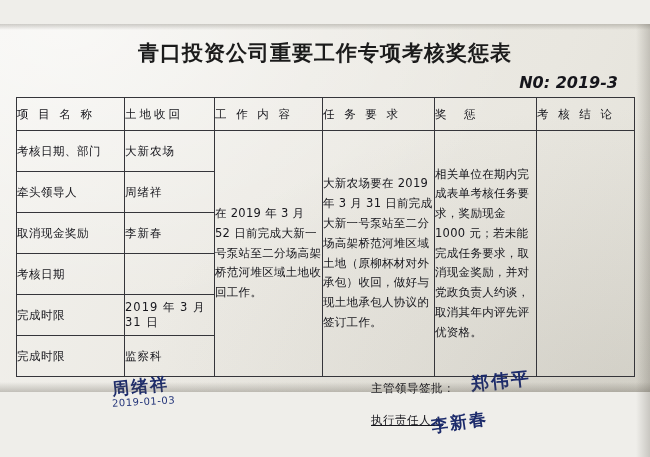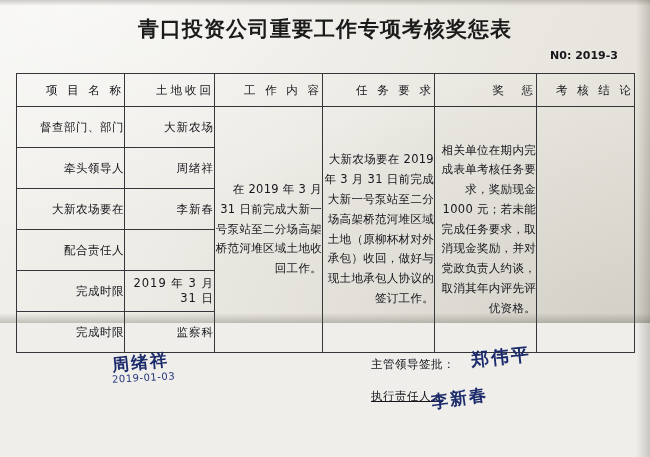--- a/index.html
+++ b/index.html
@@ -9,23 +9,24 @@
   body {
     width: 650px;
     height: 457px;
     overflow: hidden;
     background: #efeeea;
     font-family: "DejaVu Sans", sans-serif;
   }
   .page {
     position: relative;
     width: 650px;
-    height: 323px;
+    height: 368px;
     background: linear-gradient(115deg, #f3f2ee 0%, #eceae4 40%, #e9e7e0 70%, #e3e1d9 100%);
     box-sizing: border-box;
+    margin-top: 24px;
   }
   
   .page::before {
     content: "";
     position: absolute;
     left: 0; top: 0; right: 0; bottom: 0;
     background:
       radial-gradient(ellipse at 10% 0%, rgba(255,255,255,0.55), rgba(255,255,255,0) 55%),
       radial-gradient(ellipse at 95% 100%, rgba(120,115,100,0.16), rgba(0,0,0,0) 55%);
     pointer-events: none;
@@ -63,38 +64,39 @@
     top: 0;
     font-size: 13px;
     font-weight: bold;
     color: #16161c;
     letter-spacing: 0.5px;
   }
   .no {
     position: absolute;
     right: 24px;
     top: 0;
-    font-size: 11px;
-    font-weight: bold;
-    color: #16161c;
+    font-size: 16px;
+    font-weight: bold;
+    color: #16161c;
+    font-style: italic;
   }
   table.main {
     position: absolute;
     top: 68px;
     left: 8px;
     width: 618px;
     border-collapse: collapse;
     table-layout: fixed;
     background: transparent;
   }
   table.main td, table.main th {
     border: 1px solid #35353a;
     padding: 0;
     vertical-align: middle;
-    text-align: right;
+    text-align: left;
     font-size: 11.5px;
     color: #16161c;
     font-weight: normal;
   }
   .hdr td {
     height: 32px;
     font-size: 12.5px;
     letter-spacing: 3px;
     font-weight: normal;
   }
@@ -231,37 +233,37 @@
         <tr class="hdr">
           <td>项 目 名 称</td>
           <td>土地收回</td>
           <td>工 作 内 容</td>
           <td>任 务 要 求</td>
           <td>奖　惩</td>
           <td>考 核 结 论</td>
         </tr>
 
         <tr>
-          <td class="lbl">督查部门、部门</td>
+          <td class="lbl">考核日期、部门</td>
           <td class="val">大新农场</td>
-          <td class="vcell" rowspan="6">在 2019 年 3 月 31 日前完成大新一号泵站至二分场高架桥范河堆区域土地收回工作。</td>
+          <td class="vcell" rowspan="6">在 2019 年 3 月 52 日前完成大新一号泵站至二分场高架桥范河堆区域土地收回工作。</td>
           <td class="vcell" rowspan="6">大新农场要在 2019 年 3 月 31 日前完成大新一号泵站至二分场高架桥范河堆区域土地（原柳杯材对外承包）收回，做好与现土地承包人协议的签订工作。</td>
           <td class="vcell" rowspan="6">相关单位在期内完成表单考核任务要求，奖励现金 1000 元；若未能完成任务要求，取消现金奖励，并对党政负责人约谈，取消其年内评先评优资格。</td>
           <td class="vcell" rowspan="6"></td>
         </tr>
         <tr>
           <td class="lbl">牵头领导人</td>
           <td class="val">周绪祥</td>
         </tr>
         <tr>
-          <td class="lbl">大新农场要在</td>
+          <td class="lbl">取消现金奖励</td>
           <td class="val">李新春</td>
         </tr>
         <tr>
-          <td class="lbl">配合责任人</td>
+          <td class="lbl">考核日期</td>
           <td class="val"></td>
         </tr>
         <tr>
           <td class="lbl">完成时限</td>
           <td class="val">2019 年 3 月 31 日</td>
         </tr>
         <tr>
           <td class="lbl">完成时限</td>
           <td class="val">监察科</td>
         </tr>

